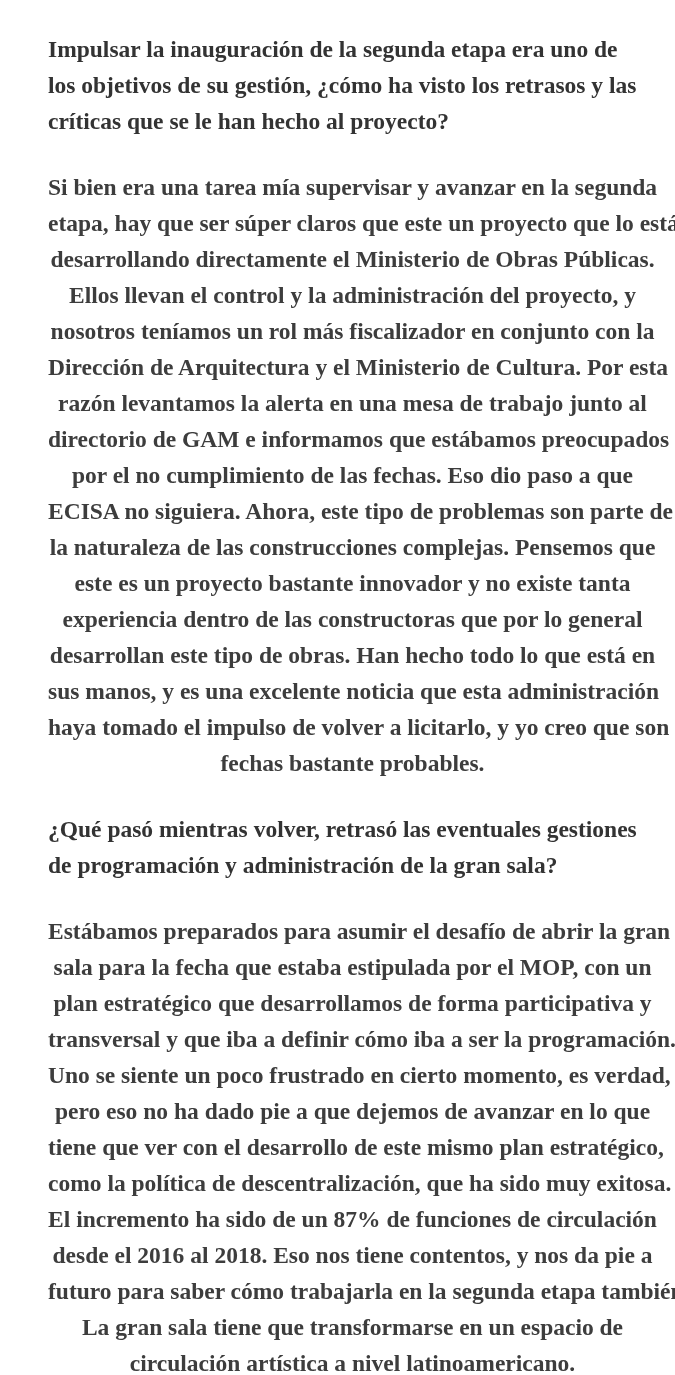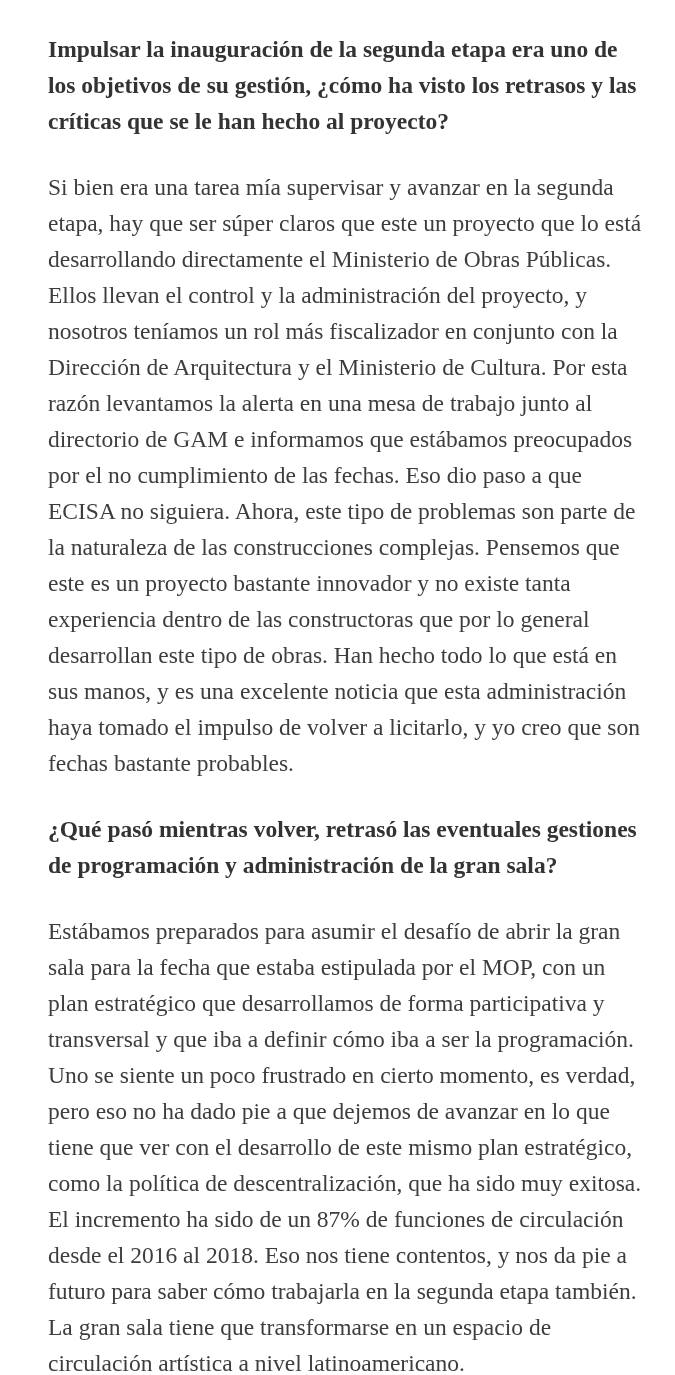--- a/index.html
+++ b/index.html
@@ -29,22 +29,23 @@
   }
   article.interview p {
     margin: 0 0 30px 0;
     font-family: "Liberation Serif", "DejaVu Serif", serif;
     font-size: 23.5px;
     line-height: 36px;
     white-space: pre;          
     letter-spacing: 0;
   }
   article.interview p.answer {
-    font-weight: 400;
+    font-weight: 700;
     color: var(--answer-color);
+    text-align: center;
   }
   article.interview p.question {
     font-weight: 700;
     color: var(--question-color);
   }
 </style>
 </head>
 <body>
 
 <main class="page">

